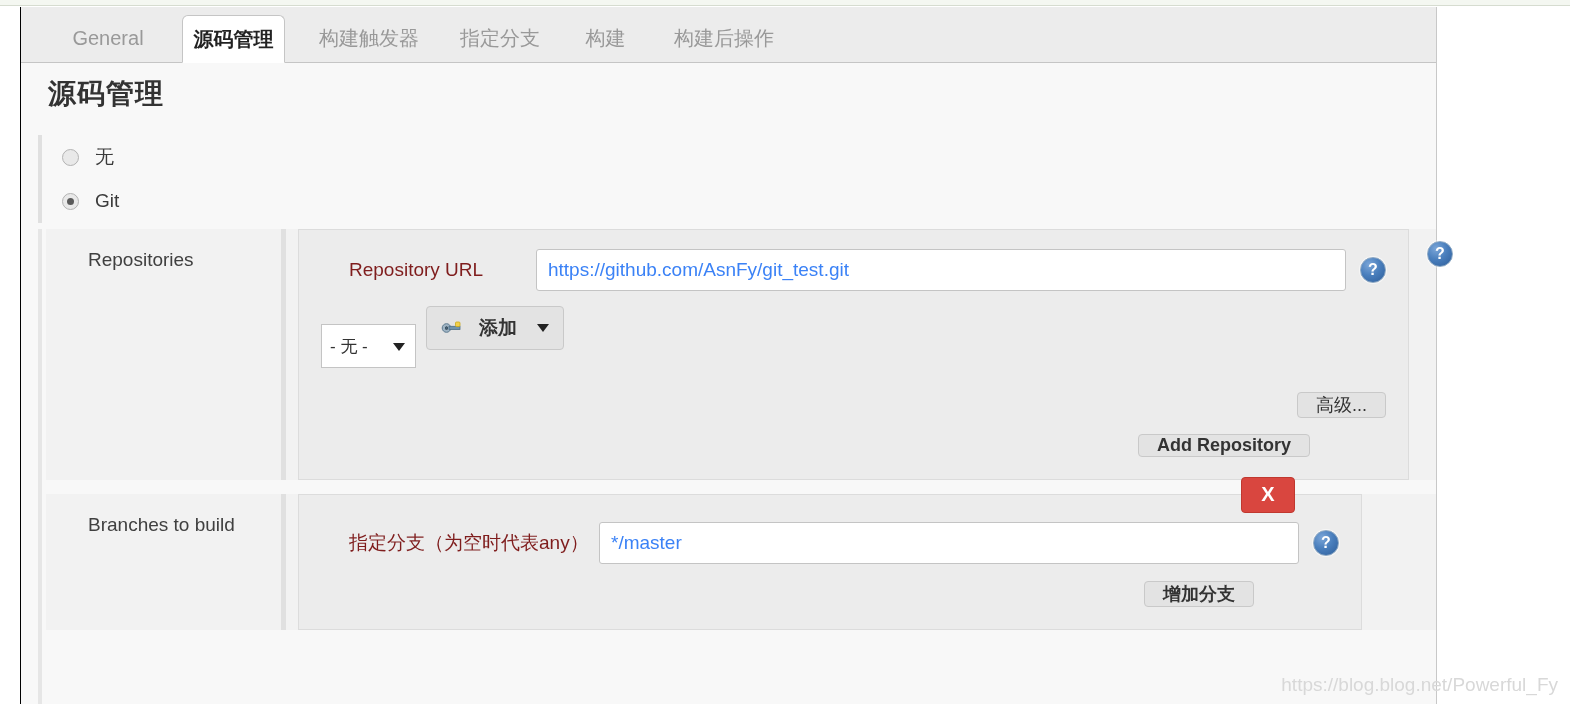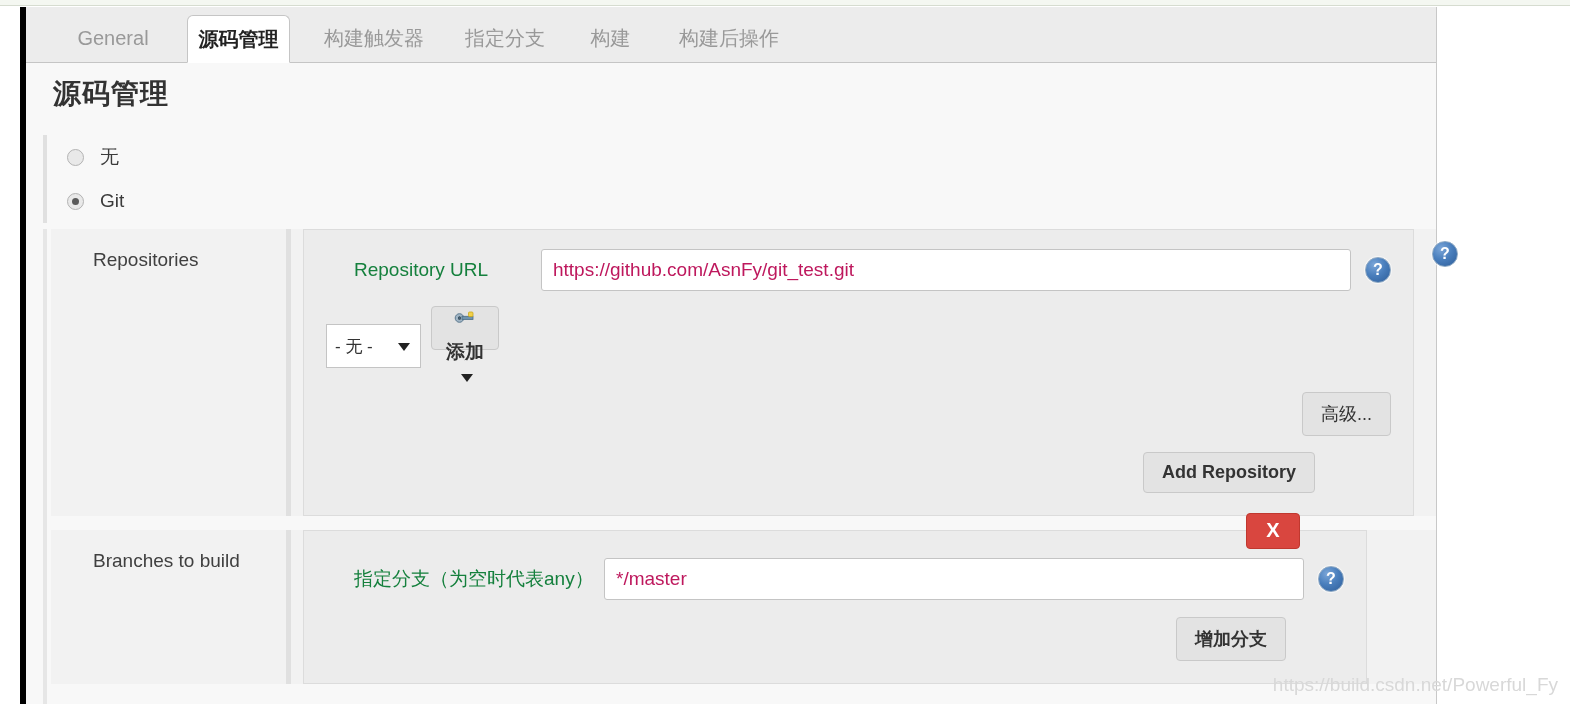--- a/index.html
+++ b/index.html
@@ -22,21 +22,21 @@
     background: #f4f7f1;
     border-bottom: 1px solid #d6dcd0;
     box-sizing: border-box;
   }
   
   .content-col {
     position: absolute;
     left: 20px; top: 7px;
     width: 1417px; height: 697px;
     background: #f8f8f8;
-    border-left: 6px solid #000000;
+    border-left: 1px solid #000000;
     border-right: 1px solid #c8c8c8;
     box-sizing: border-box;
   }
   
   .tab-bar {
     position: absolute; left: 0; top: 0;
     width: 100%; height: 56px;
     background: #ececec;
     border-bottom: 1px solid #c5c5c5;
     box-sizing: border-box;
@@ -170,29 +170,29 @@
   .field-row {
     display: flex;
     align-items: center;
     margin-bottom: 14px;
     min-height: 44px;
   }
   .field-label {
     width: 215px;
     flex: none;
     font-size: 19px;
-    color: #15803d;
+    color: #7f1d1d;
     padding-left: 28px;
     box-sizing: border-box;
   }
   .field-label.wide { width: 278px; padding-left: 28px; }
   .text-input {
     font-family: "Liberation Sans", "DejaVu Sans", sans-serif;
     font-size: 19px;
-    color: #be185d;
+    color: #3b82f6;
     background: #ffffff;
     border: 1px solid #c4c4c4;
     border-radius: 3px;
     height: 42px;
     padding: 0 11px;
     box-sizing: border-box;
     outline: none;
   }
   .help-icon {
     display: inline-block;
@@ -210,21 +210,21 @@
     flex: none;
     vertical-align: middle;
   }
   .btn {
     font-family: "Liberation Sans", "DejaVu Sans", sans-serif;
     font-size: 18px;
     color: #333333;
     background: #e3e3e3;
     border: 1px solid #c9c9c9;
     border-radius: 4px;
-    padding: 9px 18px;
+    padding: 0 18px;
     cursor: pointer;
     white-space: nowrap;
   }
   .btn.bold { font-weight: bold; }
   .btn-row {
     display: flex;
     justify-content: flex-end;
     margin-top: 10px;
   }
   
@@ -245,32 +245,31 @@
     position: absolute; right: 10px; top: 50%;
     margin-top: -3px;
     width: 0; height: 0;
     border-left: 6px solid transparent;
     border-right: 6px solid transparent;
     border-top: 8px solid #222222;
   }
   .add-cred-btn {
     display: flex;
     align-items: center;
-    gap: 9px;
+    gap: 16px;
     background: #e3e3e3;
     border: 1px solid #c9c9c9;
     border-radius: 4px;
     height: 42px;
     padding: 0 14px;
     margin-left: 10px;
     cursor: pointer;
     font-size: 19px;
     font-weight: bold;
     color: #333333;
-    flex-direction: column;
   }
   .key-icon { flex: none; }
   .btn-caret {
     width: 0; height: 0;
     border-left: 6px solid transparent;
     border-right: 6px solid transparent;
     border-top: 8px solid #222222;
     margin-left: 4px;
   }
   
@@ -390,26 +389,26 @@
             <div class="config-block" style="padding-top:26px;">
 
               <div class="delete-x">X</div>
 
               <div class="field-row">
                 <div class="field-label wide">指定分支（为空时代表any）</div>
                 <input class="text-input" style="width: 700px;" type="text" value="*/master">
                 <span class="help-icon" style="margin-left:14px;">?</span>
               </div>
 
-              <div class="btn-row" style="margin-top:16px; margin-right:58px;">
+              <div class="btn-row" style="margin-top:16px; margin-right:85px;">
                 <button class="btn bold">增加分支</button>
               </div>
 
             </div>
           </div>
         </div>
 
       </div>
     </div>
   </div>
 
-  <div class="watermark">https://build.csdn.net/Powerful_Fy</div>
+  <div class="watermark">https://blog.blog.net/Powerful_Fy</div>
 </div>
 
 </body></html>

